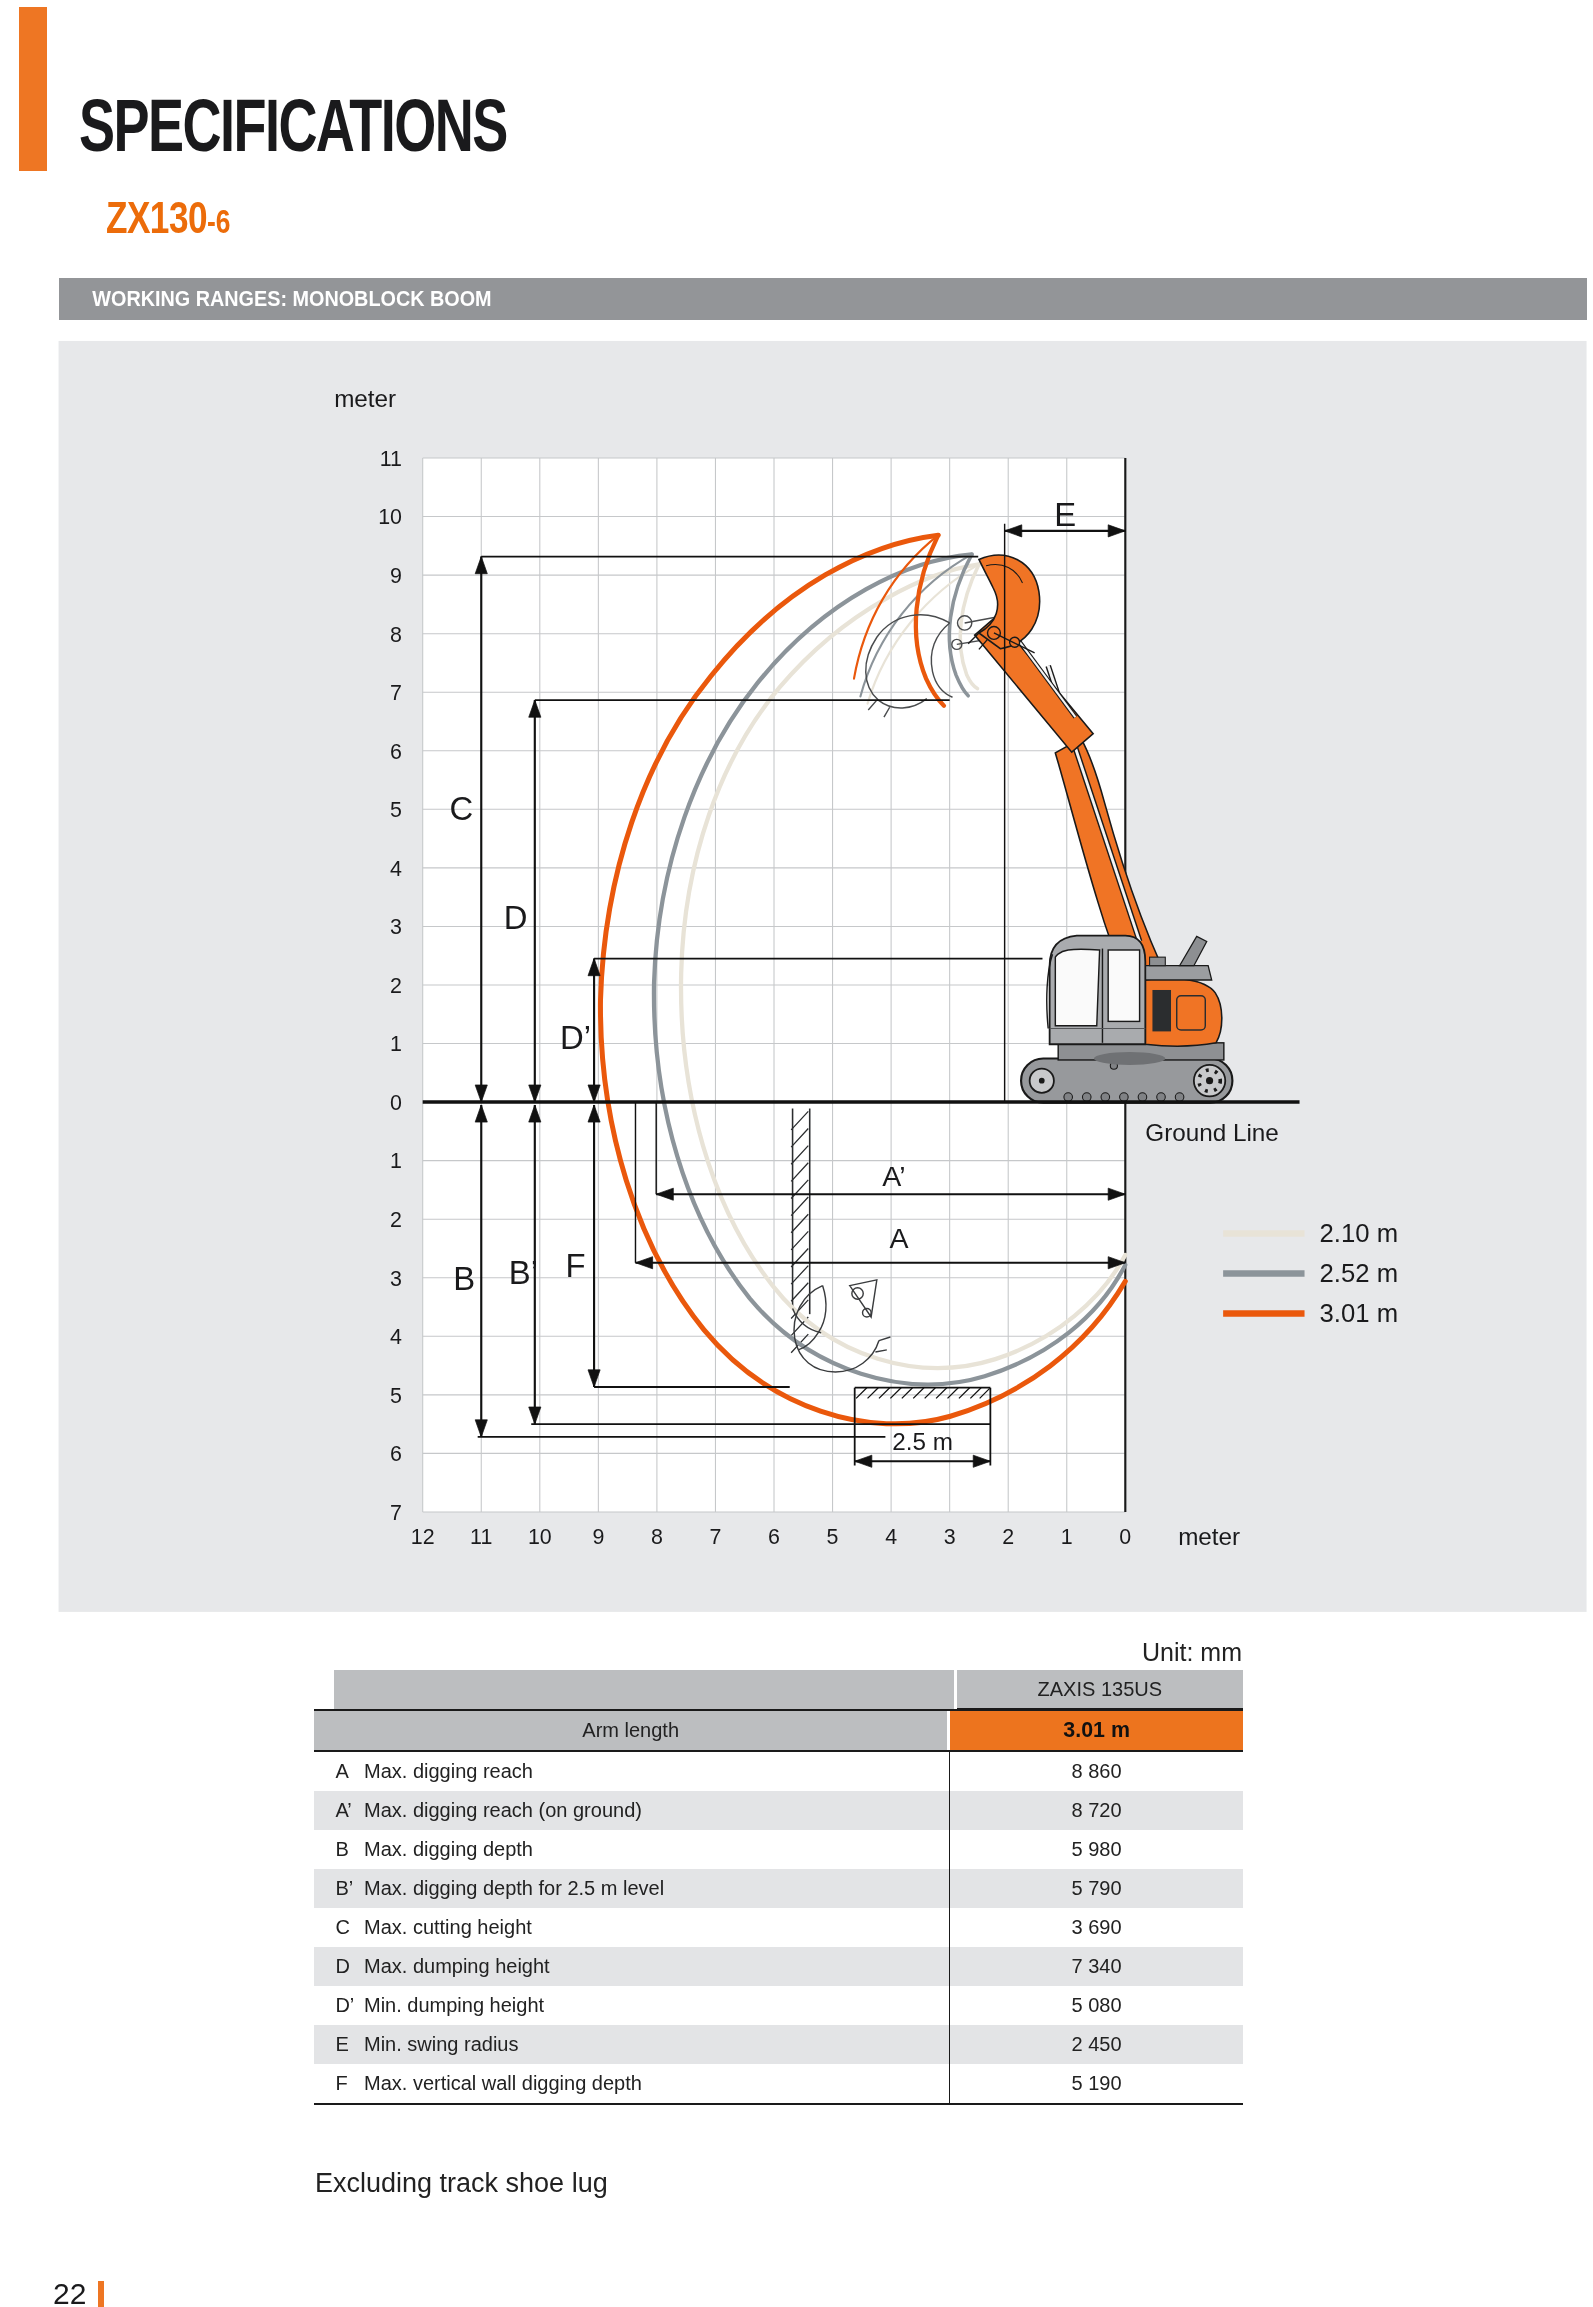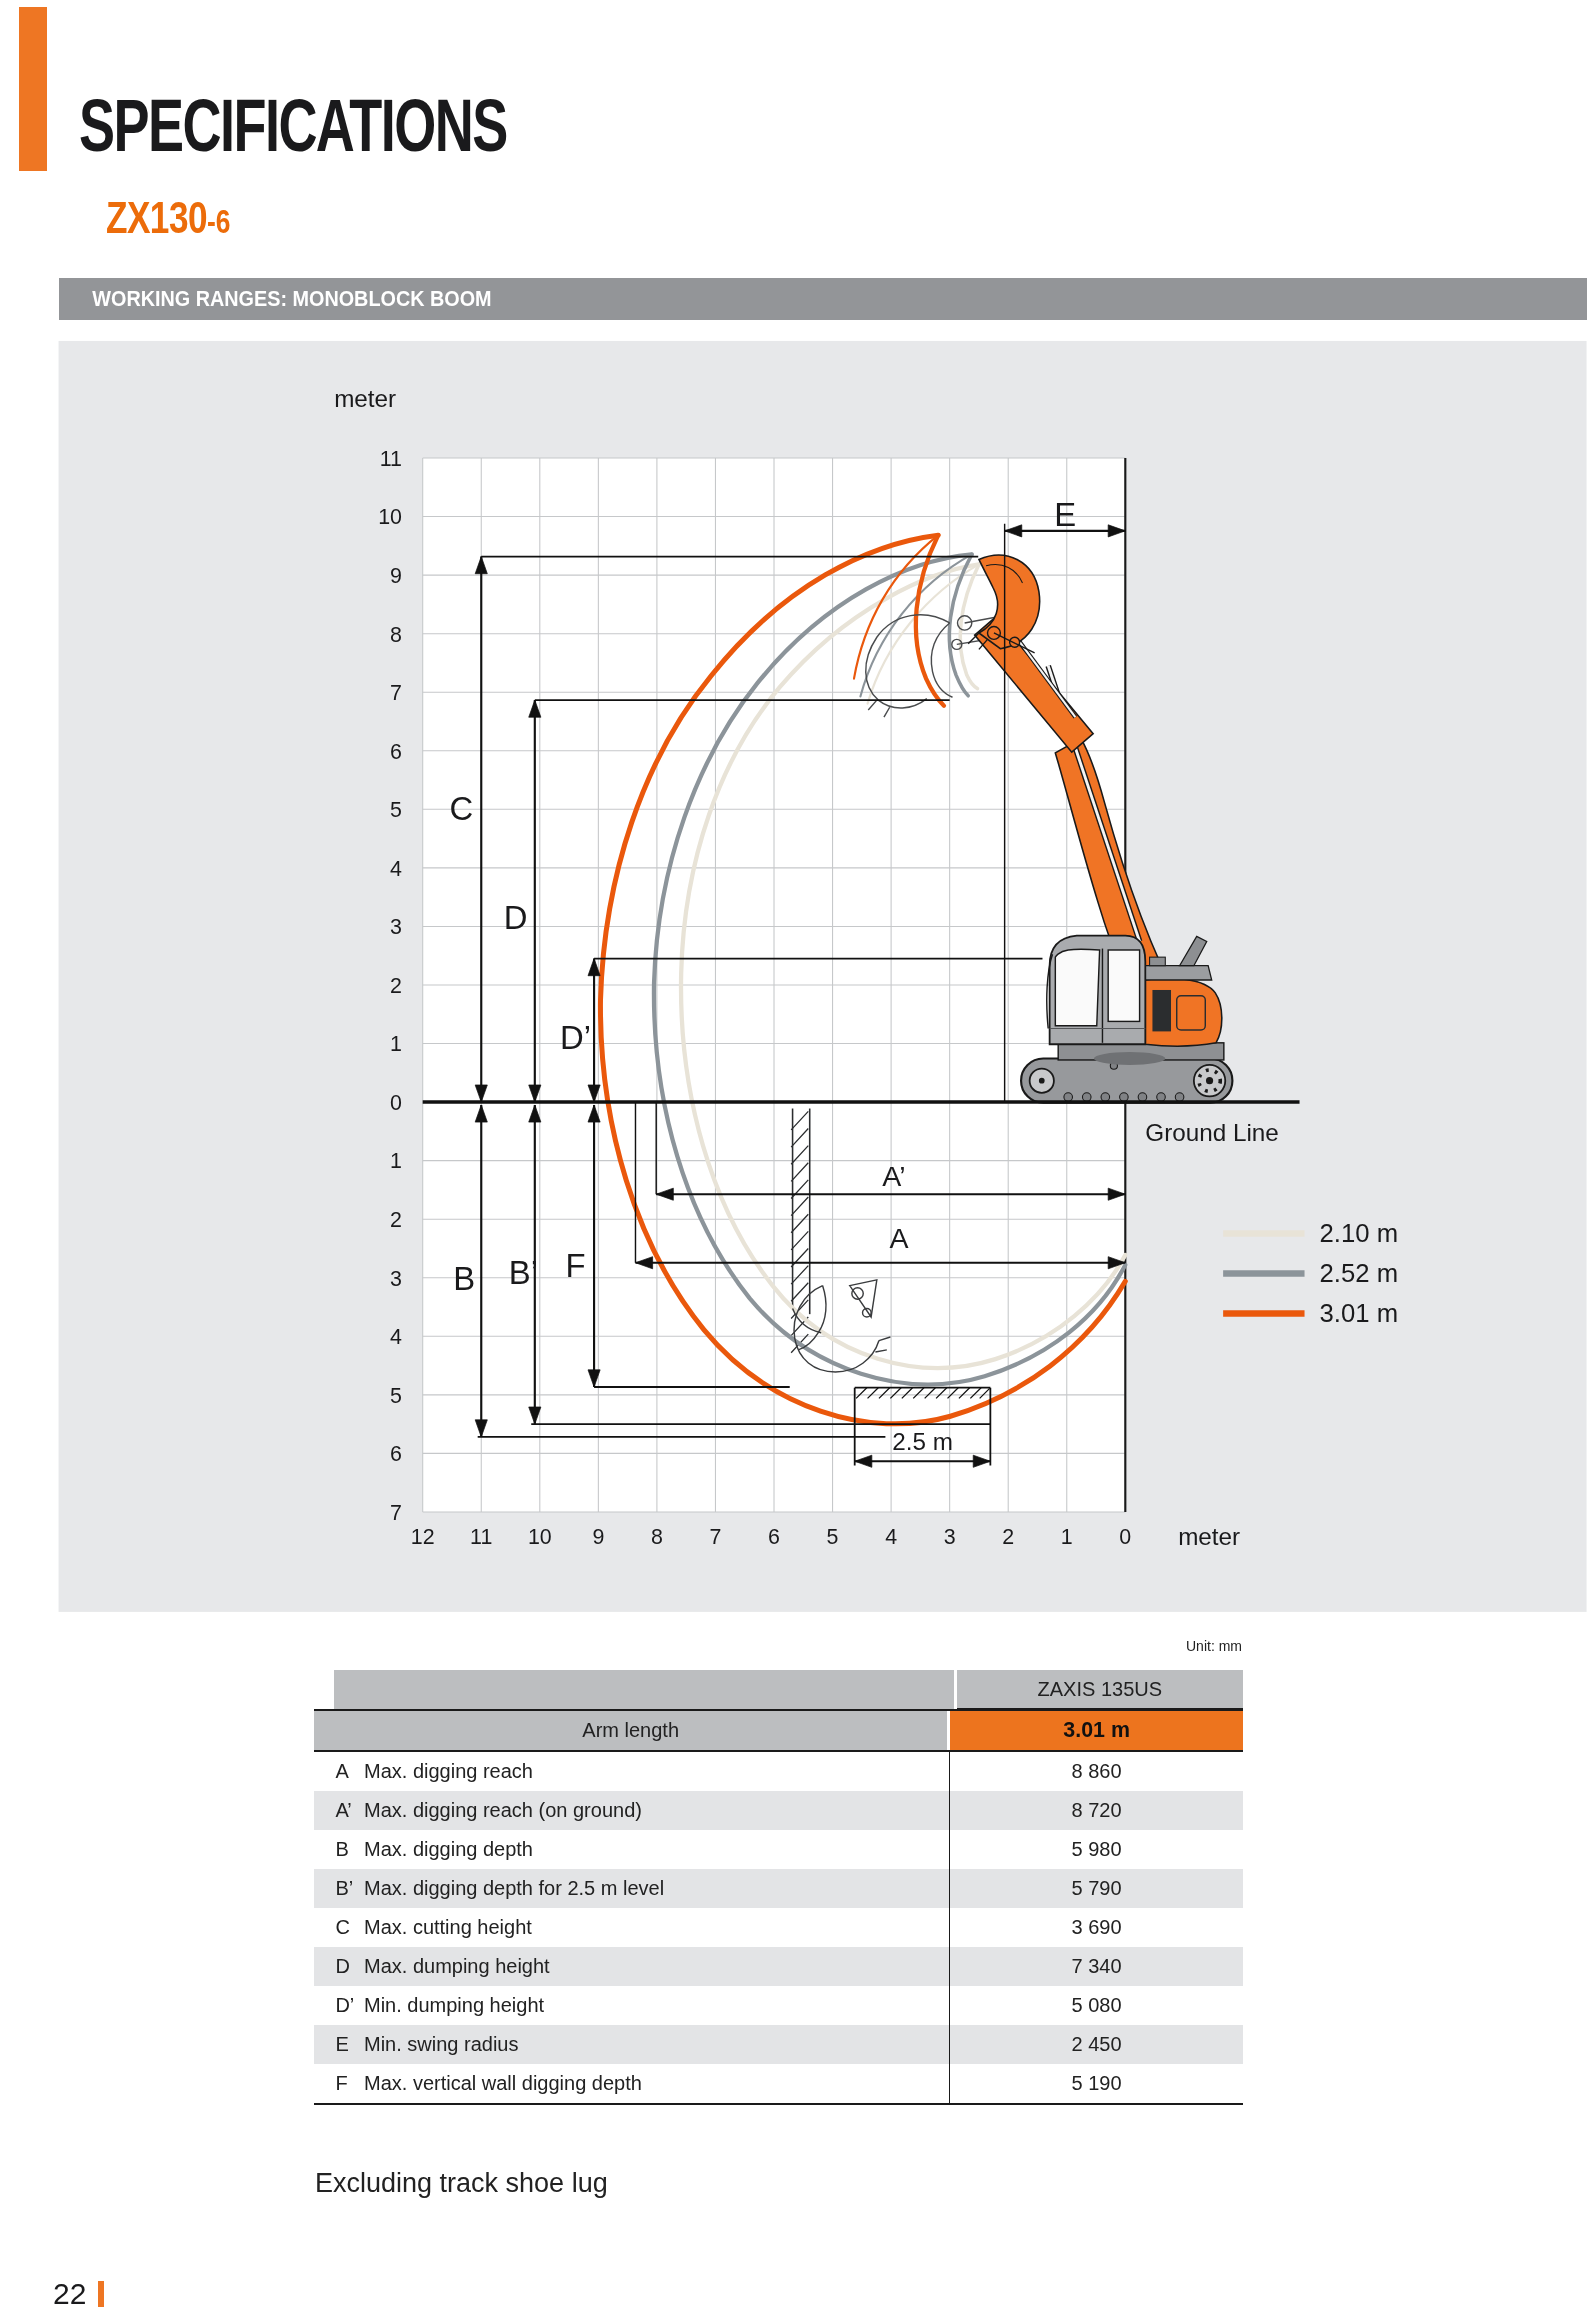--- a/index.html
+++ b/index.html
@@ -21,21 +21,21 @@
   
   svg.chart{left:0;top:0;width:1593px;height:2307px;}
   svg text{font-family:"Liberation Sans", sans-serif;fill:#1a1a1c;}
   .axis-num{font-size:30px;}
   .meter-lab{font-size:34px;}
   .dim-lab{font-size:46px;}
   .dim-lab-s{font-size:40px;}
   .note-lab{font-size:34px;}
   .legend-lab{font-size:36px;}
   
-  .unit-note{top:1638px;right:351px;font-size:14px;color:#222;}
+  .unit-note{top:1638px;right:351px;font-size:25px;color:#222;}
   .spec-table{left:314px;top:1670px;width:929px;font-size:20px;color:#222;}
   .trow{display:flex;}
   .h1{height:39px;margin-left:20px;}
   .h2{height:40px;}
   .cell-l{width:634px;background:#BCBEC0;}
   .gap{width:2.9px;background:#ffffff;}
   .cell-r{width:293px;background:#BCBEC0;display:flex;align-items:center;justify-content:center;}
   .h1 .cell-r{border-bottom:1.4px solid #1a1a1a;}
   .arm-row{height:39px;border-top:2.1px solid #1a1a1a;border-bottom:2.1px solid #1a1a1a;}
   .arm-row .cell-l{display:flex;align-items:center;justify-content:center;}

